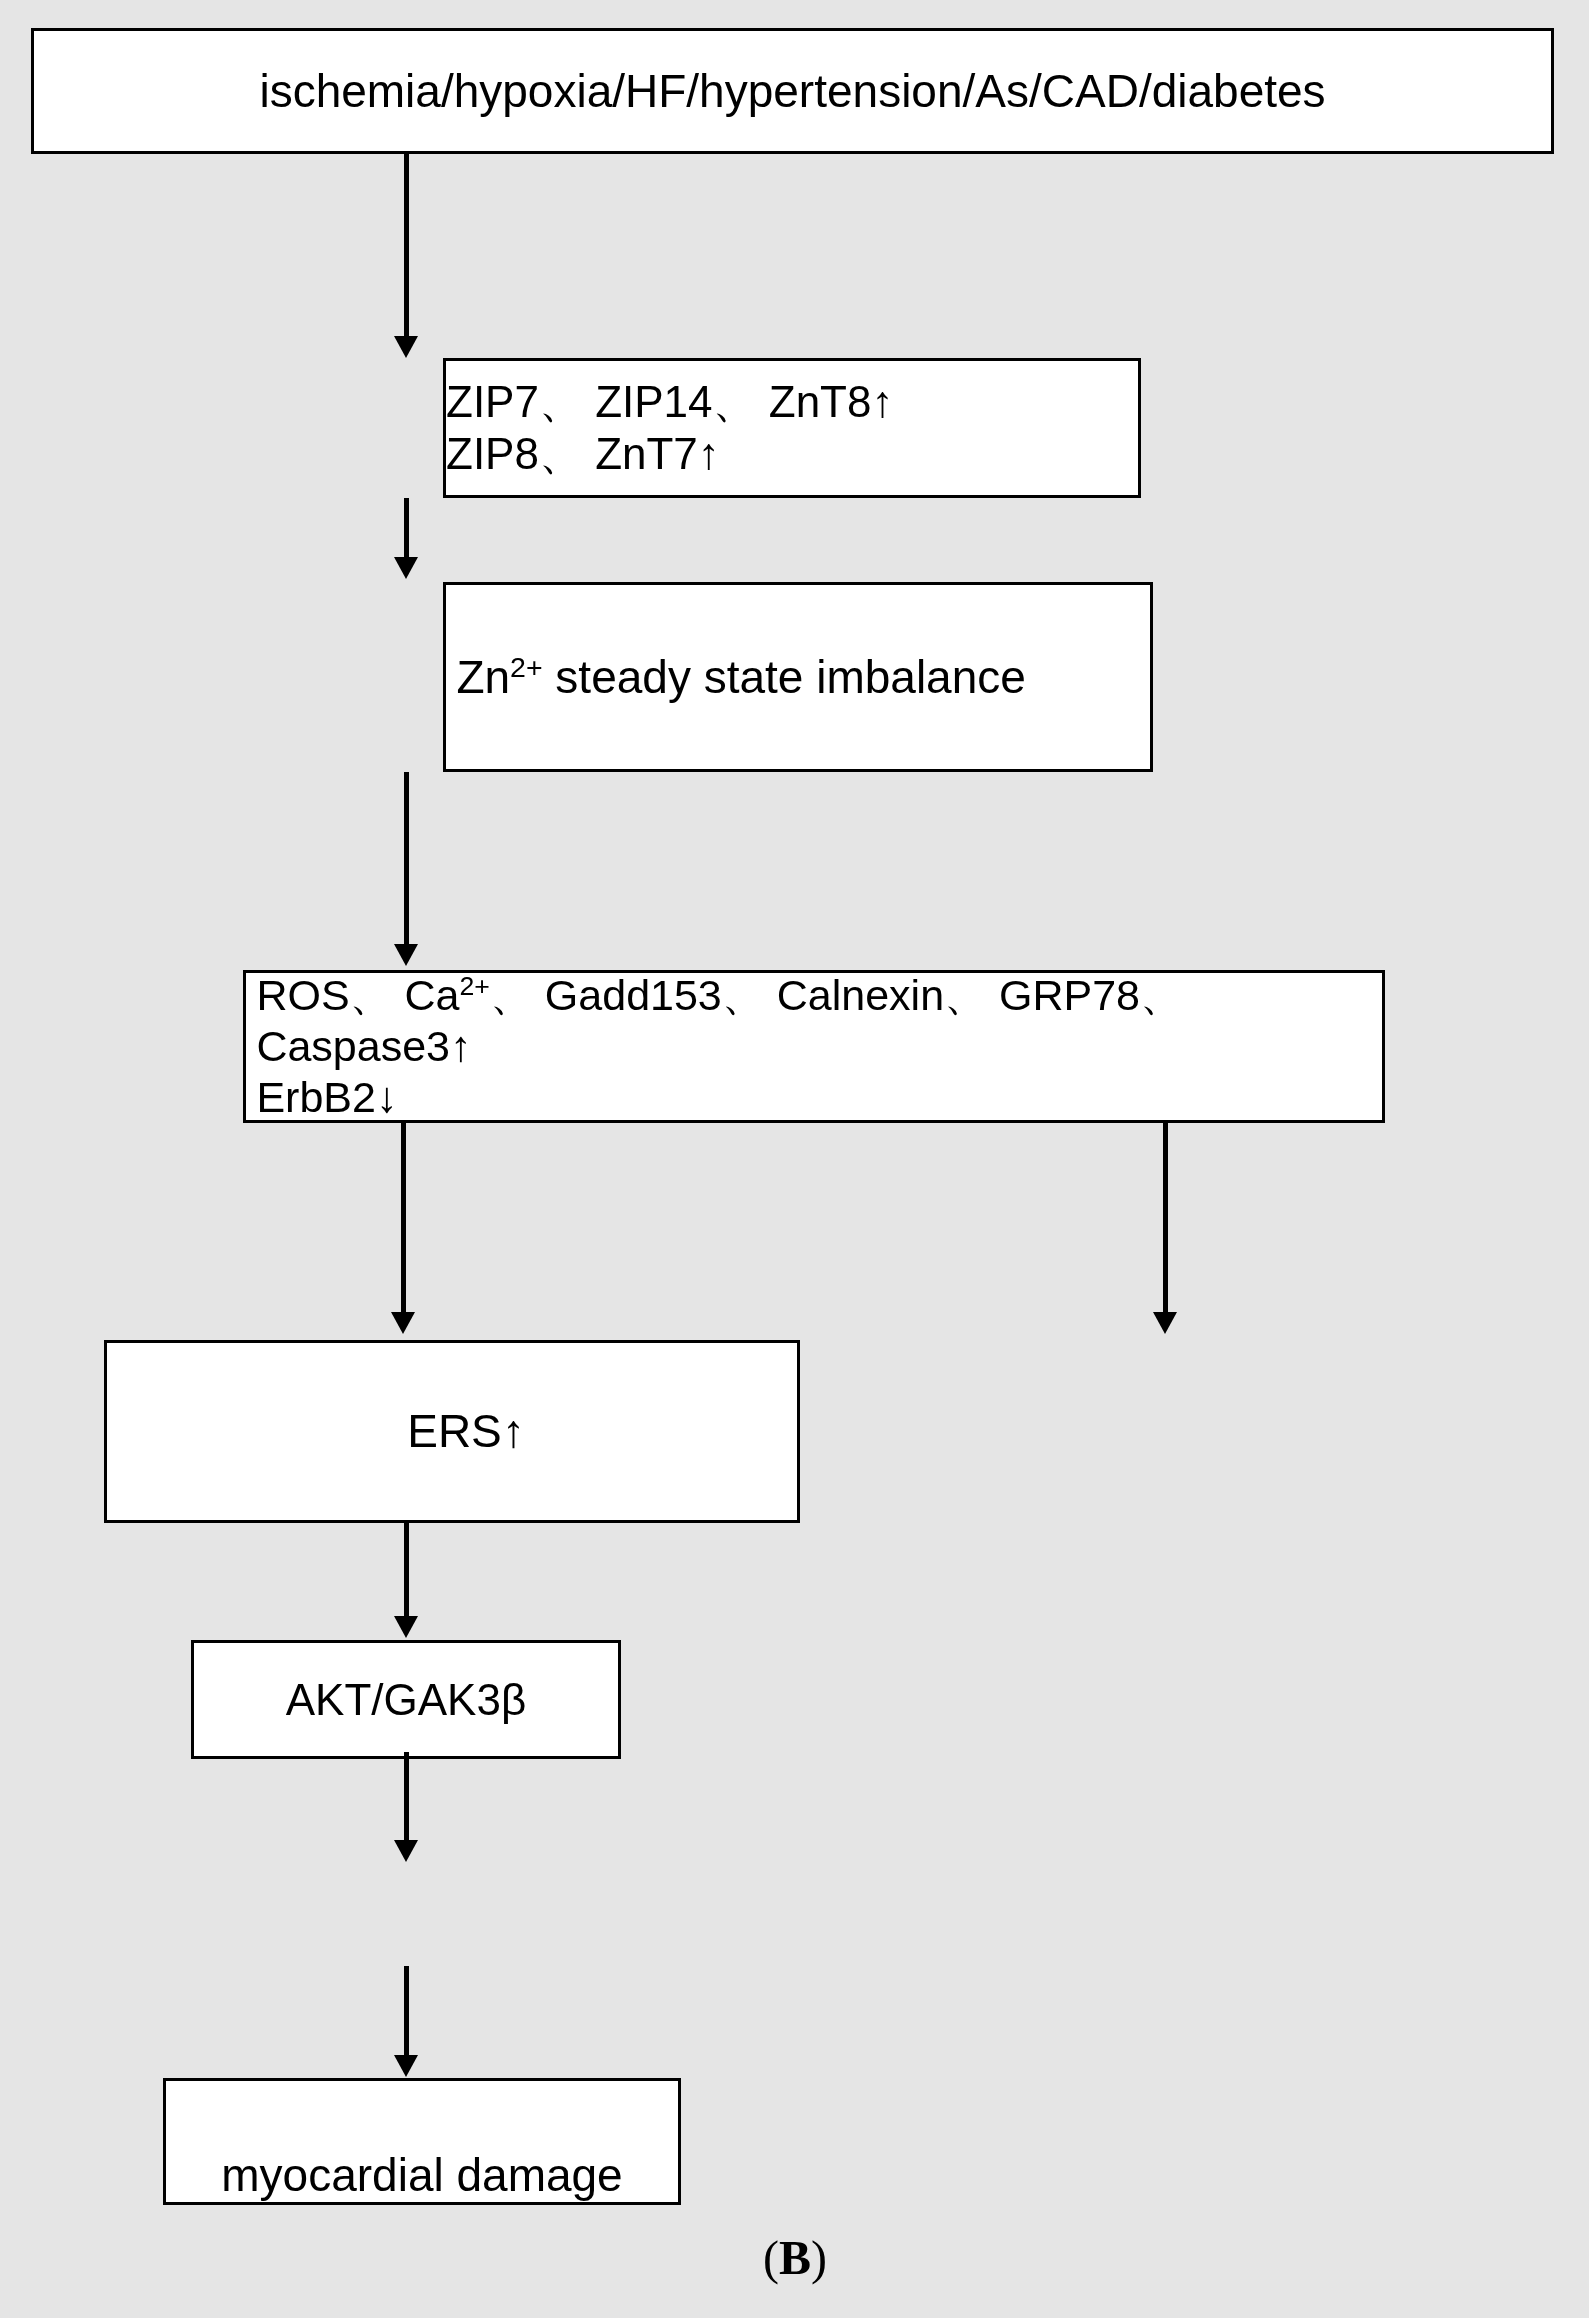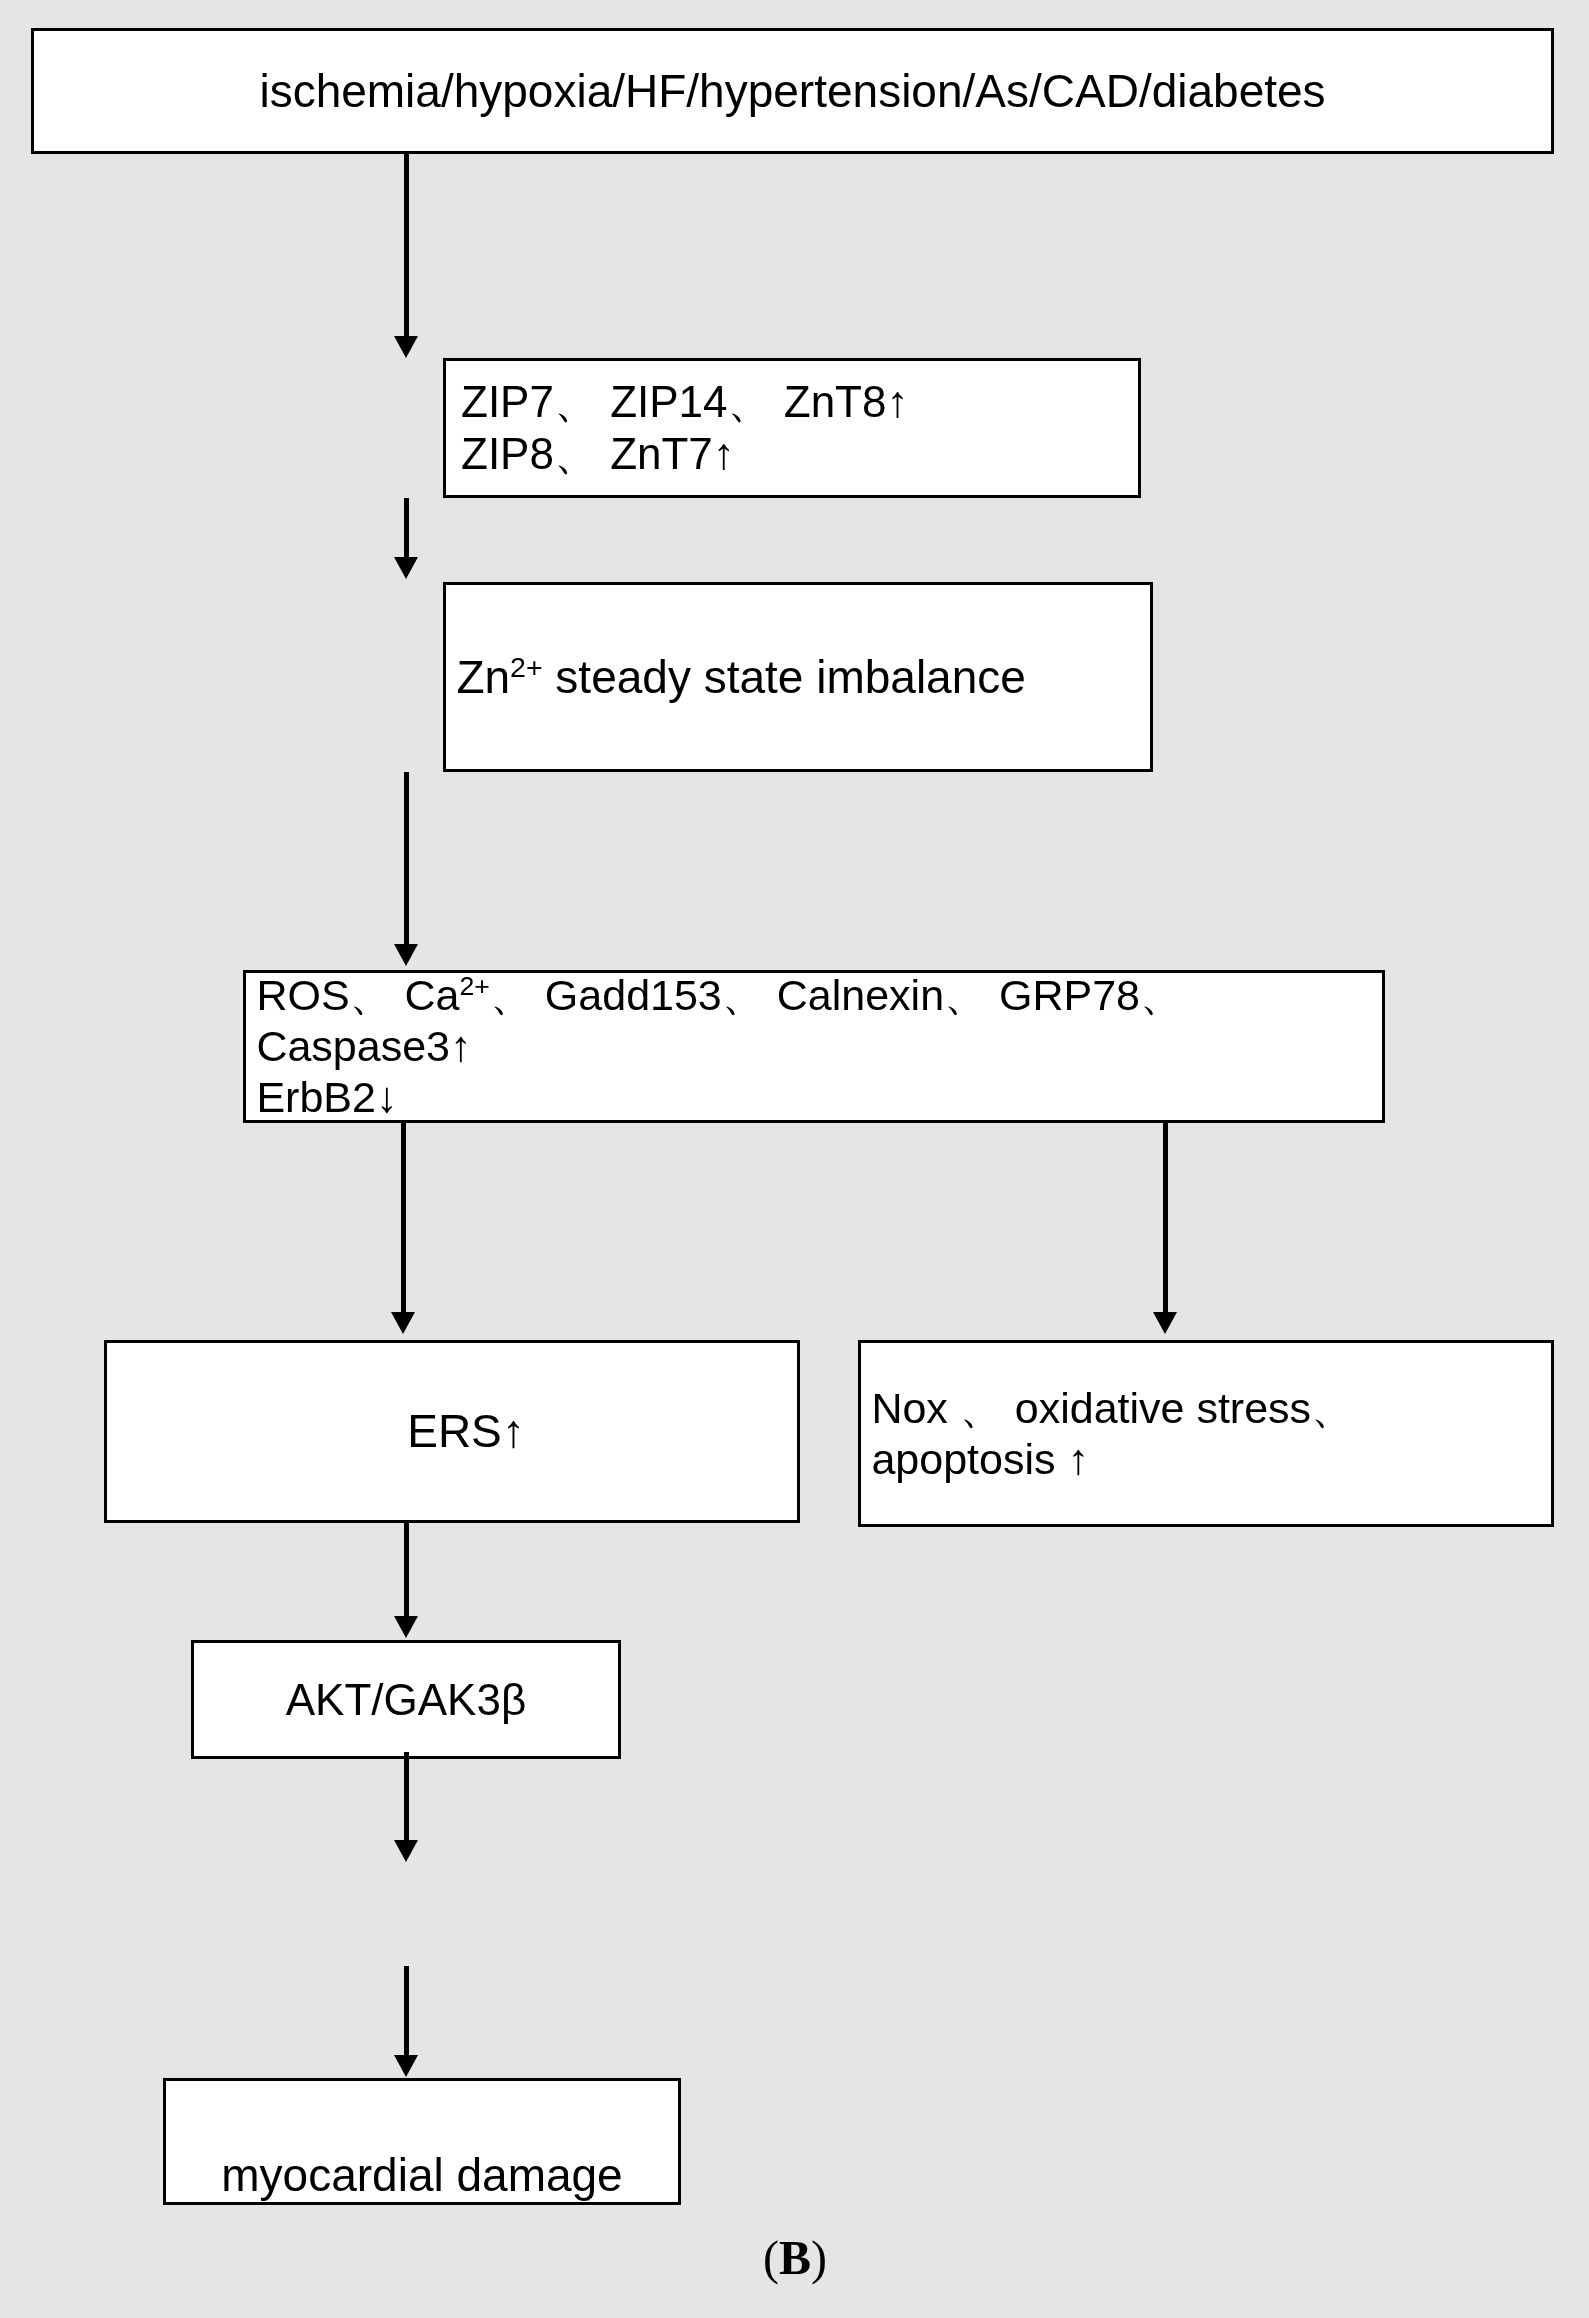--- a/index.html
+++ b/index.html
@@ -36,21 +36,21 @@
     white-space: pre;
   }
   .node .line {
     display: block;
     white-space: pre;
   }
   .node.center { align-items: center; text-align: center; }
   .node.left   { align-items: flex-start; text-align: left; }
 
   .pad-l { padding-left: 10.4px; }
-  .pad-l-lg { padding-left: 15px; }
+  .pad-l-lg { padding-left: 0; }
 
   sup.chg {
     font-size: 0.62em;
     vertical-align: super;
     line-height: 0;
   }
 
   
   .conn {
     position: absolute;
@@ -113,24 +113,20 @@
   <div class="conn" style="left:401px; top:1123px; width:5.2px; height:190px;"></div>
   <div class="arrowhead" style="left:391px; top:1312px;"></div>
 
   <div class="conn" style="left:1163px; top:1123px; width:5.2px; height:190px;"></div>
   <div class="arrowhead" style="left:1153px; top:1312px;"></div>
 
   <div class="node center" style="left:104px; top:1340px; width:696px; height:183px; font-size:46px;padding-left:28px;">
     <span class="line">ERS↑</span>
   </div>
 
-  <div class="node left" style="left:858px; top:1340px; width:696px; height:187px; font-size:43px;">
-    <span class="line pad-l">Nox 、 oxidative stress、</span>
-    <span class="line pad-l">apoptosis ↑</span>
-  </div>
 
   <div class="conn" style="left:404px; top:1522px; width:5.2px; height:96px;"></div>
   <div class="arrowhead" style="left:394px; top:1616px;"></div>
 
   <div class="node center" style="left:191px; top:1640px; width:430px; height:119px; font-size:44px;">
     <span class="line">AKT/GAK3β</span>
   </div>
 
   <div class="conn" style="left:404px; top:1752px; width:5.2px; height:90px;"></div>
   <div class="arrowhead" style="left:394px; top:1840px;"></div>

